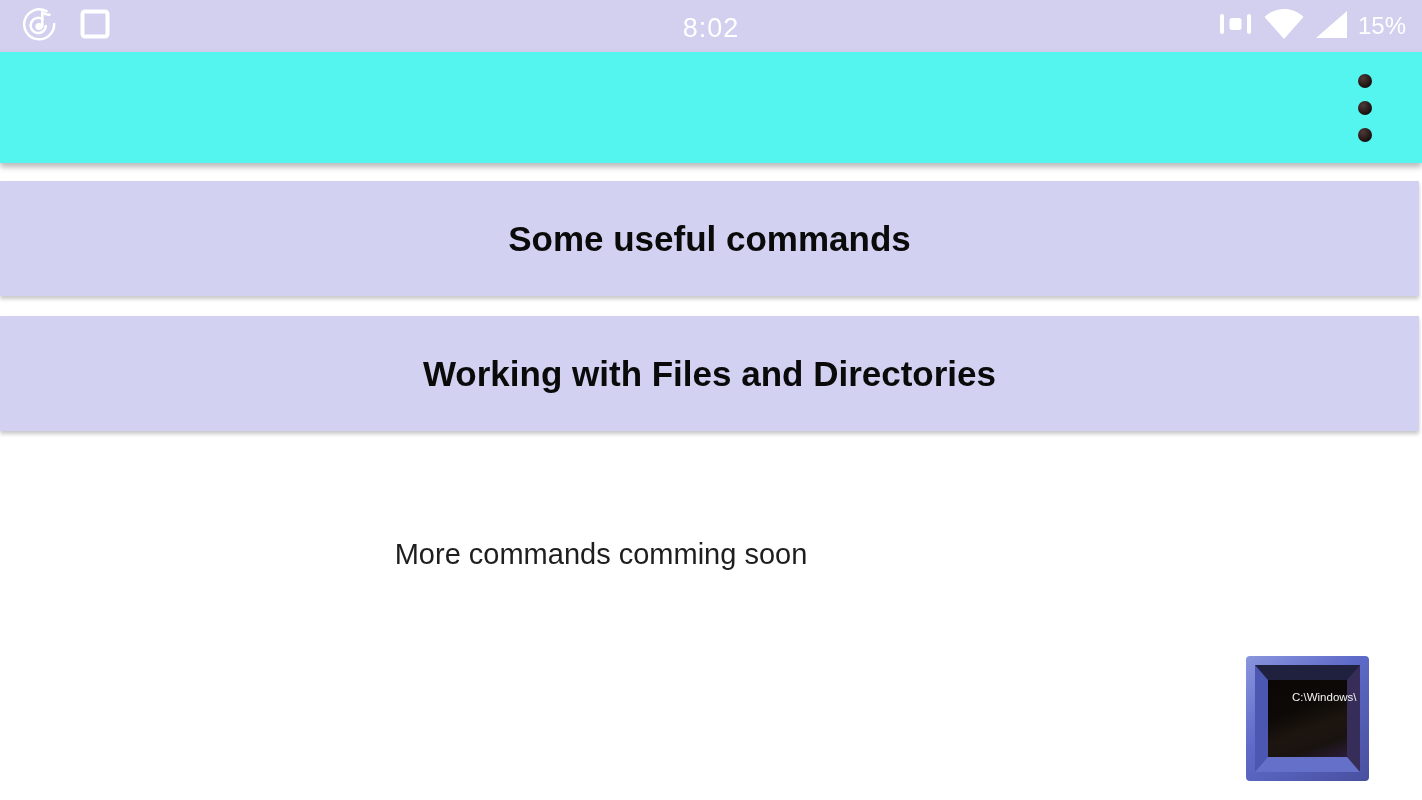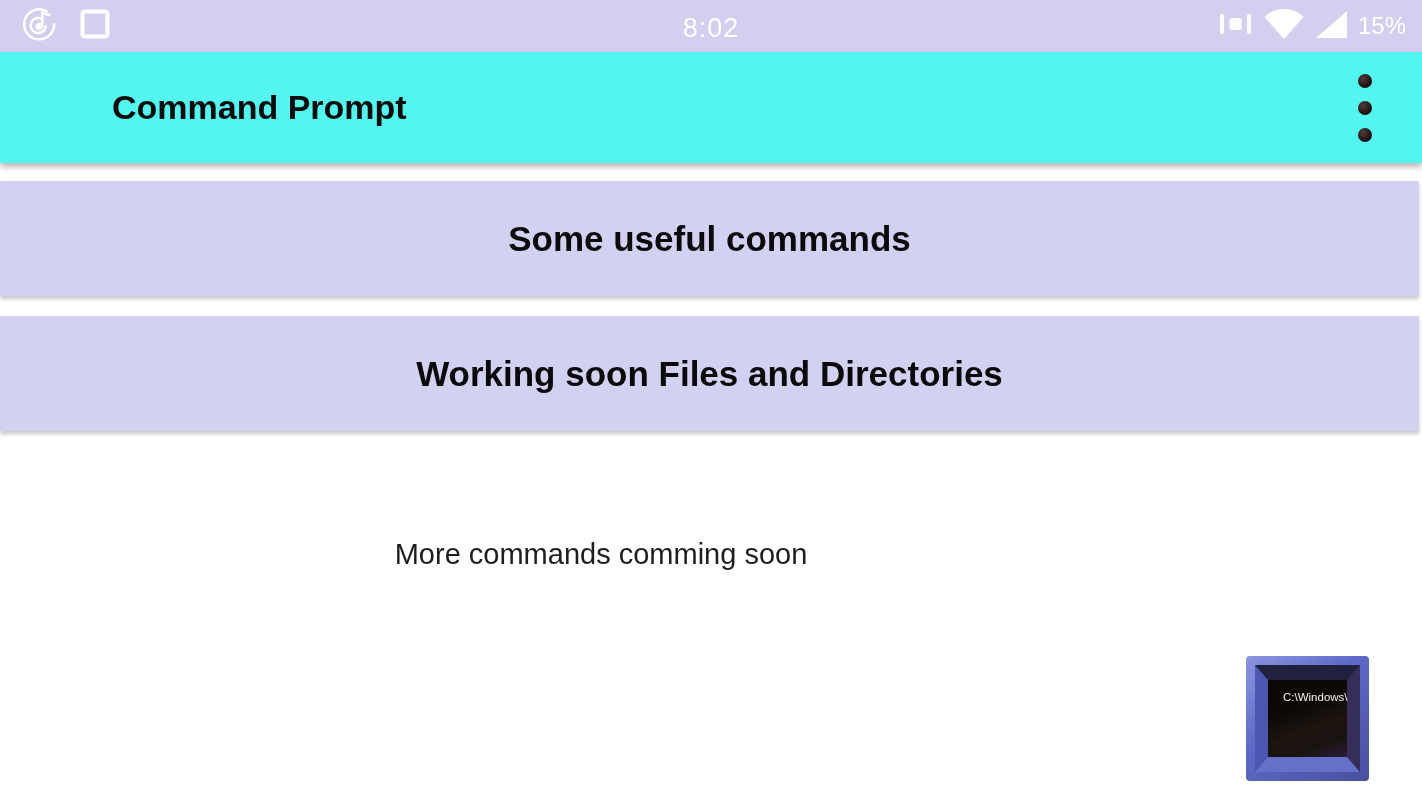--- a/index.html
+++ b/index.html
@@ -88,21 +88,21 @@
     border-left:13px solid #4b57b0;
     border-right:13px solid #362d59;
     border-bottom:15px solid #6571c8;
     background:#0c0907;
   }
   .fab-screen{
     width:100%;height:100%;position:relative;
     background:linear-gradient(160deg,#0a0704 0%,#0c0906 36%,#1d1510 62%,#191310 80%,#2a1c3a 100%);
   }
   .fab-screen span{
-    position:absolute;left:15px;top:11px;
+    position:absolute;left:24px;top:11px;
     font-size:11.5px;color:#f4f4f4;white-space:nowrap;
   }
 </style>
 </head>
 <body>
 
 <div class="status-bar">
   <div class="sb-left">
     <span>
       <svg width="36" height="36" viewBox="0 0 36 36">
@@ -139,34 +139,33 @@
     <span>
       <svg width="31" height="27" viewBox="0 0 31 27">
         <path d="M31 0 L31 27 L0 27 Z" fill="#ffffff"></path>
       </svg>
     </span>
     <span class="sb-battery">15%</span>
   </div>
 </div>
 
 <div class="app-bar">
-  <div class="app-title">Command Prompt</div>
   <div class="overflow-btn">
     <span class="dot"></span>
     <span class="dot"></span>
     <span class="dot"></span>
   </div>
 </div>
 
 <div class="menu-btn menu-btn-0">
   <span>Some useful commands</span>
 </div>
 
 <div class="menu-btn menu-btn-1">
-  <span>Working soon Files and Directories</span>
+  <span>Working with Files and Directories</span>
 </div>
 
 <div class="coming-soon">More commands comming soon</div>
 
 <div class="fab">
   <div class="fab-bevel">
     <div class="fab-screen">
       <span>C:\Windows\</span>
     </div>
   </div>

